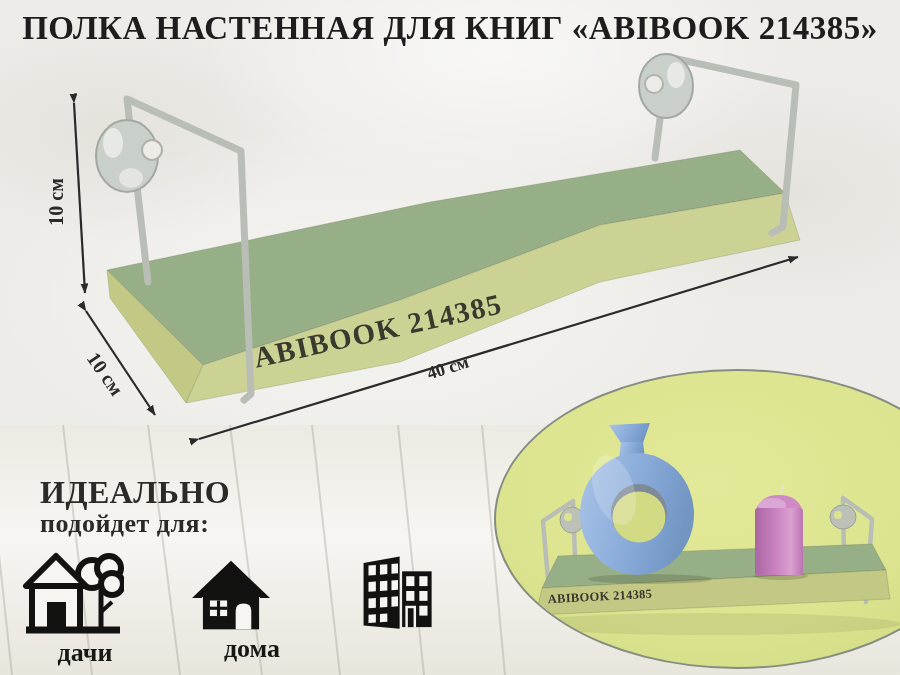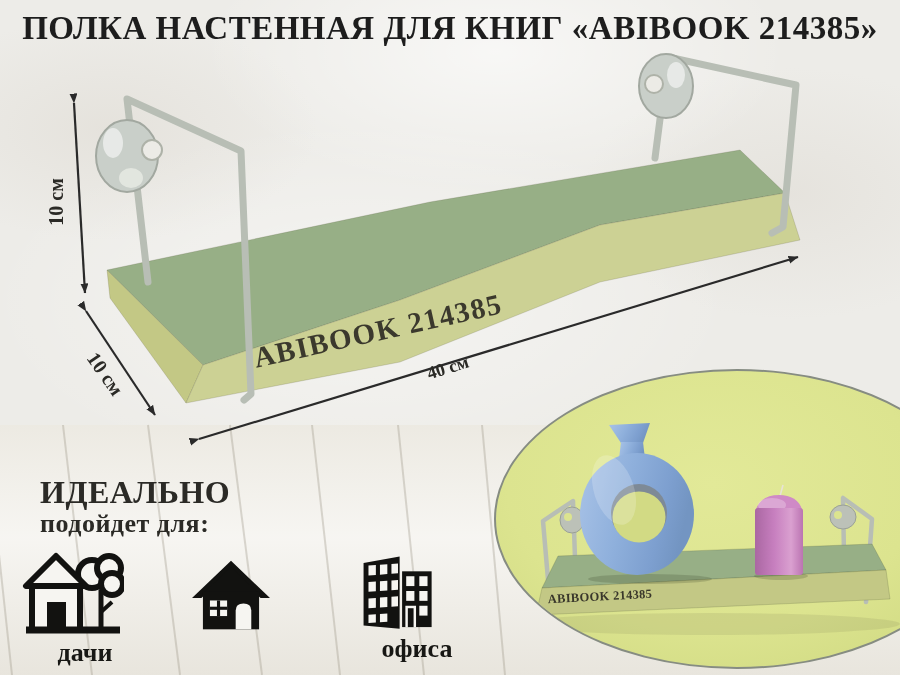--- a/index.html
+++ b/index.html
@@ -134,20 +134,21 @@
     <svg width="78" height="74" viewBox="0 0 100 92">
       <polygon points="50,2 0,50 12,50 50,16 88,50 100,50" fill="#121210"></polygon>
       <polygon points="50,10 8,50 14,44 86,44 92,50" fill="#121210"></polygon>
       <rect x="14" y="42" width="72" height="48" fill="#121210"></rect>
       <path d="M56 90 V66 Q56 57 66 57 Q76 57 76 66 V90 Z" fill="#f6f5f1"></path>
       <rect x="23" y="53" width="22" height="20" fill="#f6f5f1"></rect>
       <line x1="34" y1="53" x2="34" y2="73" stroke="#121210" stroke-width="4"></line>
       <line x1="23" y1="63" x2="45" y2="63" stroke="#121210" stroke-width="4"></line>
     </svg>
   </span>
+  <div class="use-label">дома</div>
 </div>
 
 <div class="use-item" style="left:357px;top:550px;width:120px;">
   <span>
     <svg width="82" height="82" viewBox="0 0 100 100">
       <polygon points="8,16 52,8 52,96 8,92" fill="#121210"></polygon>
       <g fill="#f6f5f1">
         <rect x="14" y="20" width="9" height="12" transform="skewY(-4)"></rect>
         <rect x="28" y="20" width="9" height="12" transform="skewY(-4)"></rect>
         <rect x="42" y="20" width="8" height="12" transform="skewY(-4)"></rect>
@@ -165,21 +166,20 @@
         <rect x="60" y="32" width="10" height="12"></rect>
         <rect x="76" y="32" width="10" height="12"></rect>
         <rect x="60" y="50" width="10" height="12"></rect>
         <rect x="76" y="50" width="10" height="12"></rect>
         <rect x="76" y="68" width="10" height="12"></rect>
       </g>
       <rect x="59" y="68" width="13" height="26" fill="#f6f5f1"></rect>
       <rect x="62" y="71" width="7" height="23" fill="#121210"></rect>
     </svg>
   </span>
-  <div class="use-label">офиса</div>
 </div>
 
 <div class="oval">
   <svg width="486" height="300" viewBox="0 0 486 300">
     <defs>
       <linearGradient id="vg" x1="0" y1="0" x2="1" y2="0.25">
         <stop offset="0" stop-color="#a9c3e7"></stop>
         <stop offset="0.45" stop-color="#8fb0dc"></stop>
         <stop offset="0.8" stop-color="#7d9fcf"></stop>
         <stop offset="1" stop-color="#7395c2"></stop>

